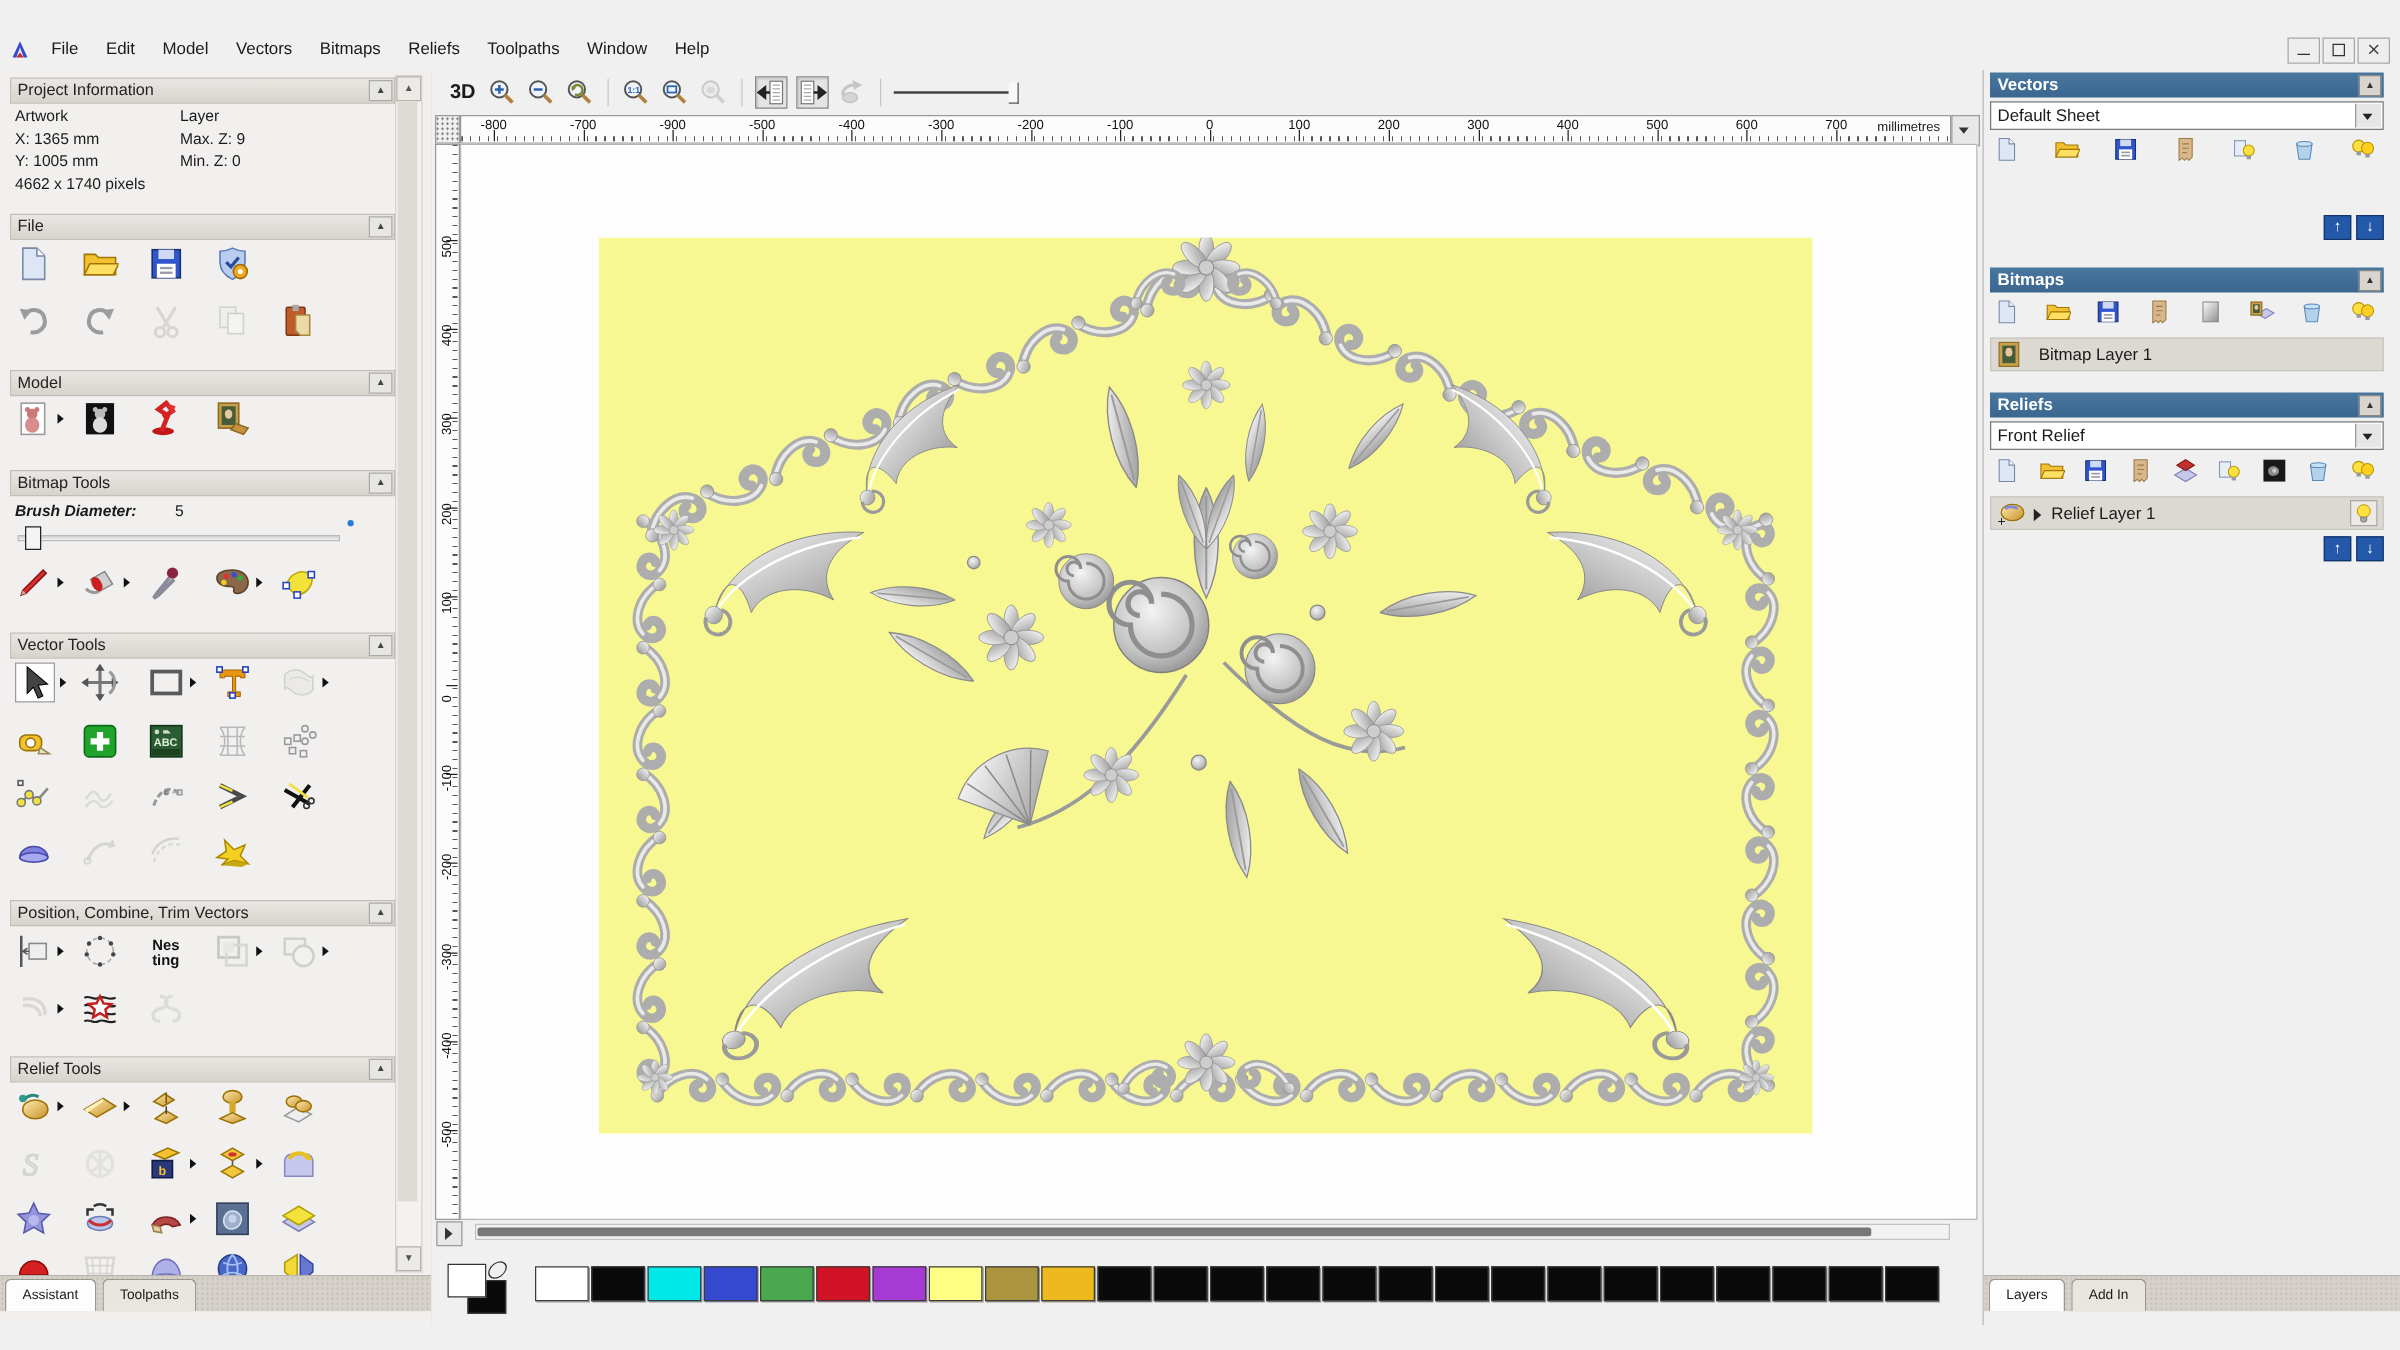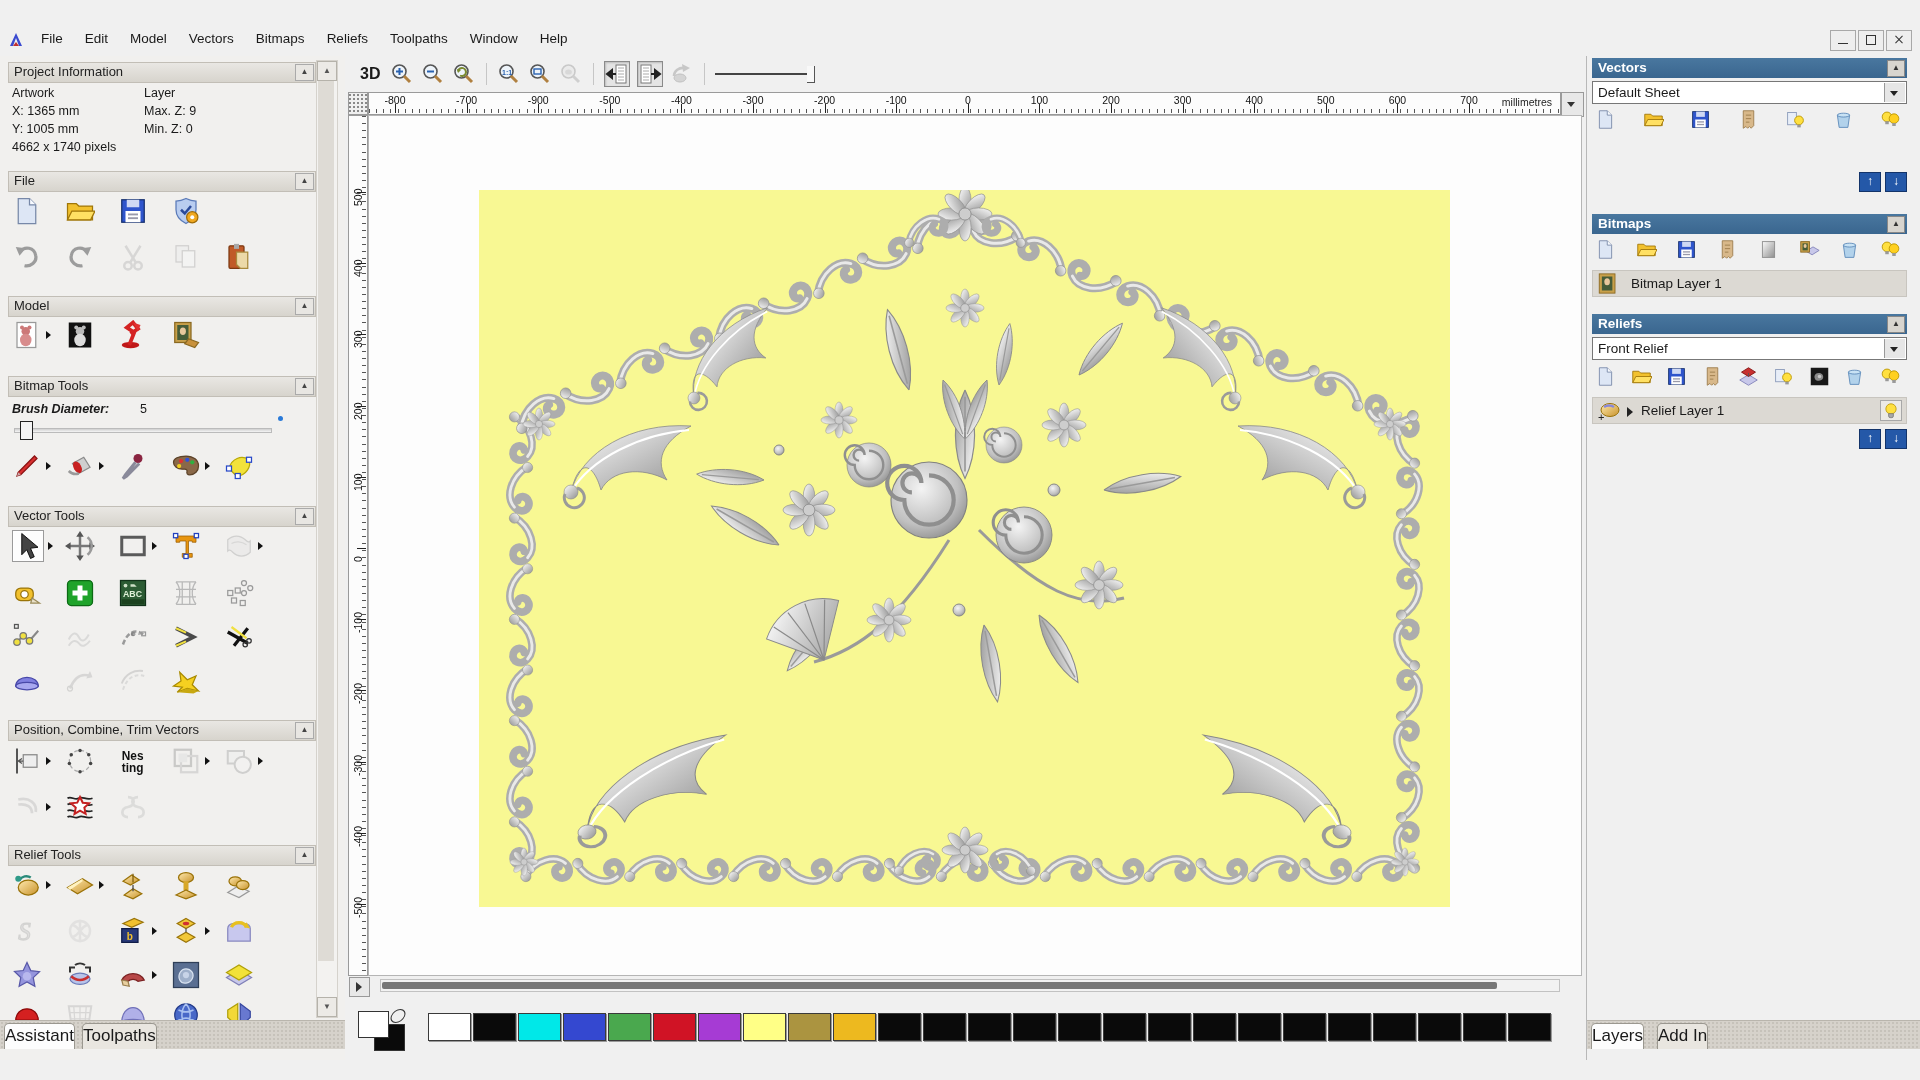--- a/index.html
+++ b/index.html
@@ -39,21 +39,21 @@
   .pi-bold{font-weight:normal;}
   #lscroll{position:absolute;left:316px;top:4px;width:20px;height:956px;background:#f3f2f0;border:1px solid #d5d2cc;}
   .sbtn{position:absolute;left:0;width:18px;height:18px;background:#eceae6;border:1px solid #b5b2aa;
         font-size:8px;color:#555;text-align:center;line-height:17px;}
   .slider-track{position:absolute;height:3px;background:linear-gradient(#cfcfcf,#f5f5f5);border:1px solid #bbb;}
   .slider-handle{position:absolute;width:11px;height:17px;background:#f4f4f4;border:1.5px solid #222;}
   .tabs-row{position:absolute;height:28px;background:#d6d2cb;
      background-image:radial-gradient(#c6c2ba 1px,transparent 1px);background-size:4px 4px;
      border-top:1px solid #b9b5ad;}
   .tab{position:absolute;top:2px;height:25px;border:1px solid #9a978f;border-bottom:none;
-     border-radius:5px 5px 0 0;background:#e9e6e0;padding:0 0;line-height:24px;font-size:17px;}
+     border-radius:5px 5px 0 0;background:#e9e6e0;padding:0 13px;line-height:24px;font-size:11px;}
   .tab.active{background:#fdfdfd;font-weight:normal;z-index:2;}
   
   #canvasregion{left:345px;top:56px;width:1241px;height:1004px;background:#f0f0f0;}
   #viewtoolbar{position:absolute;left:0;top:0;width:1241px;height:36px;display:flex;align-items:center;gap:7px;padding-left:12px;box-sizing:border-box;}
   .vtb-3d{font-weight:bold;font-size:16px;padding:1px 3px;}
   .vtb-sep{width:1px;height:22px;background:#c6c6c6;margin:0 3px;}
   .vtb-icon{width:24px;height:24px;}
   .vtb-icon svg{width:100%;height:100%;}
   .vtb-icon.pressed{background:#e4e4e4;border:1px solid #8a8a8a;box-shadow:inset 1px 1px 2px #bbb;}
   #zoomslider{position:relative;width:105px;height:20px;}

